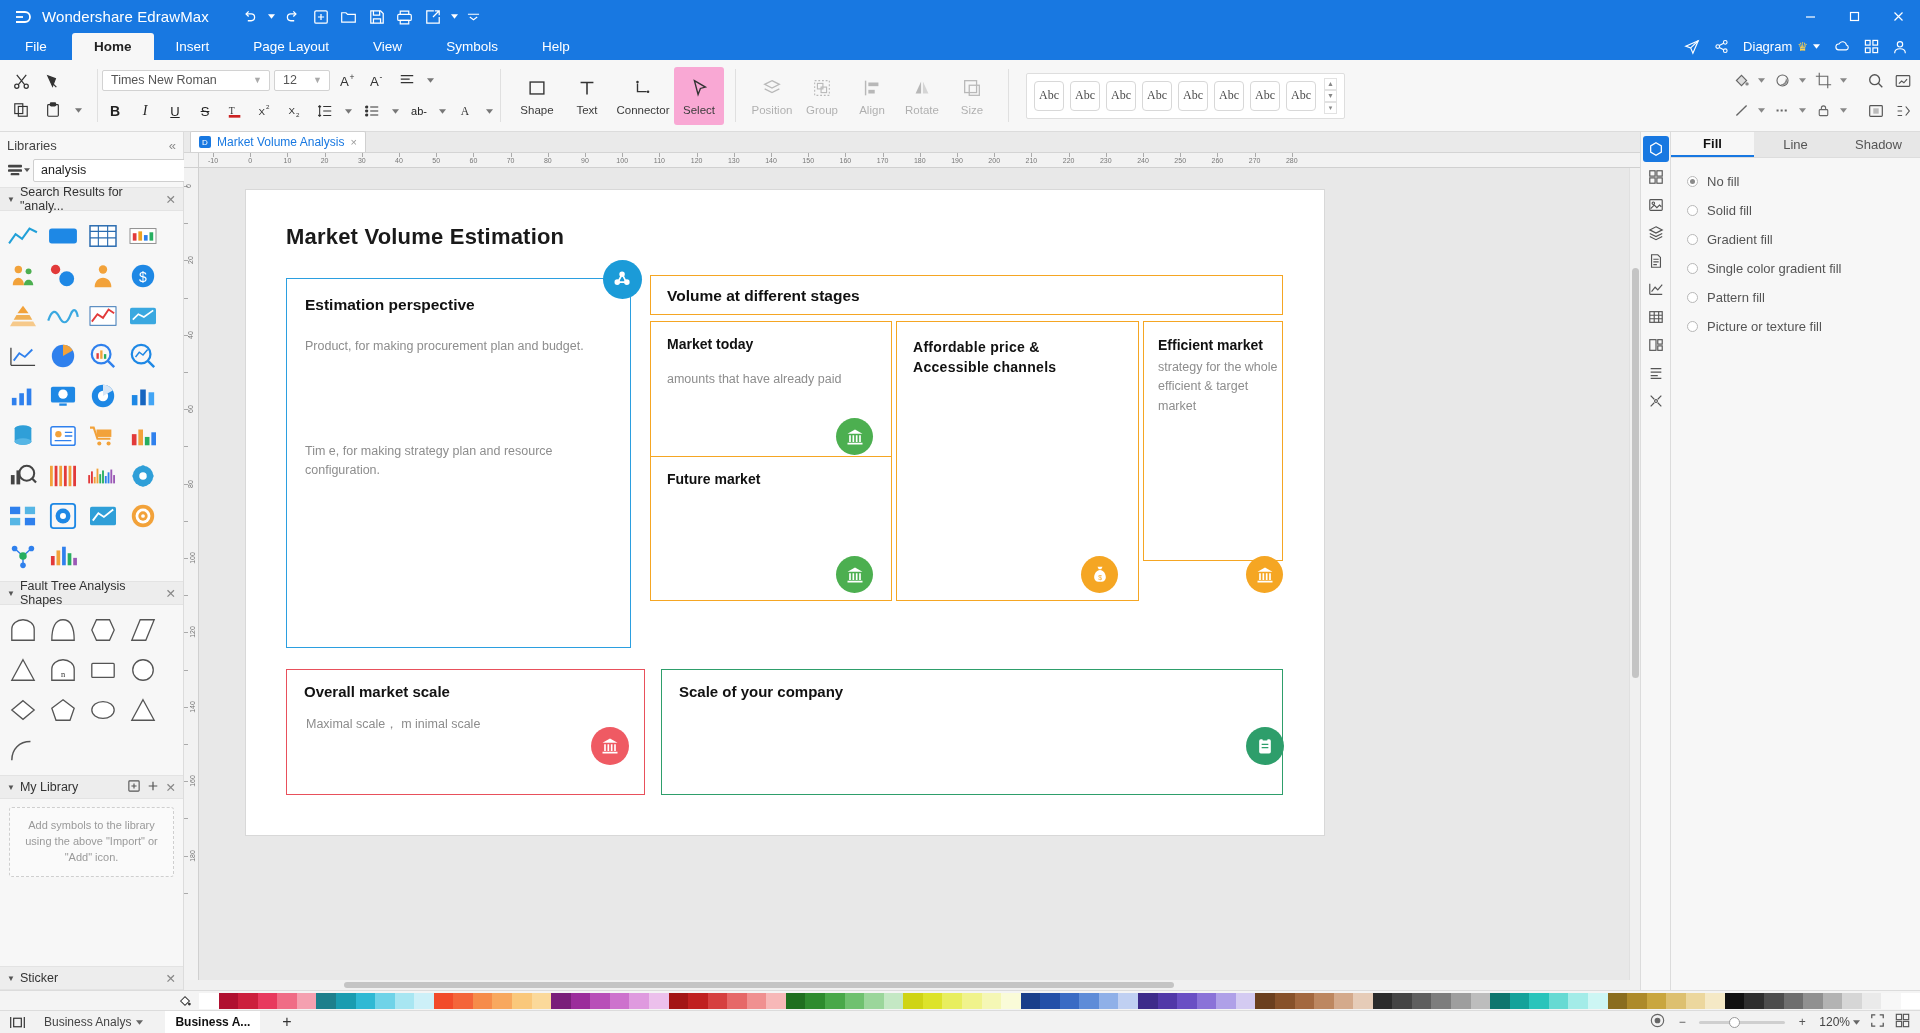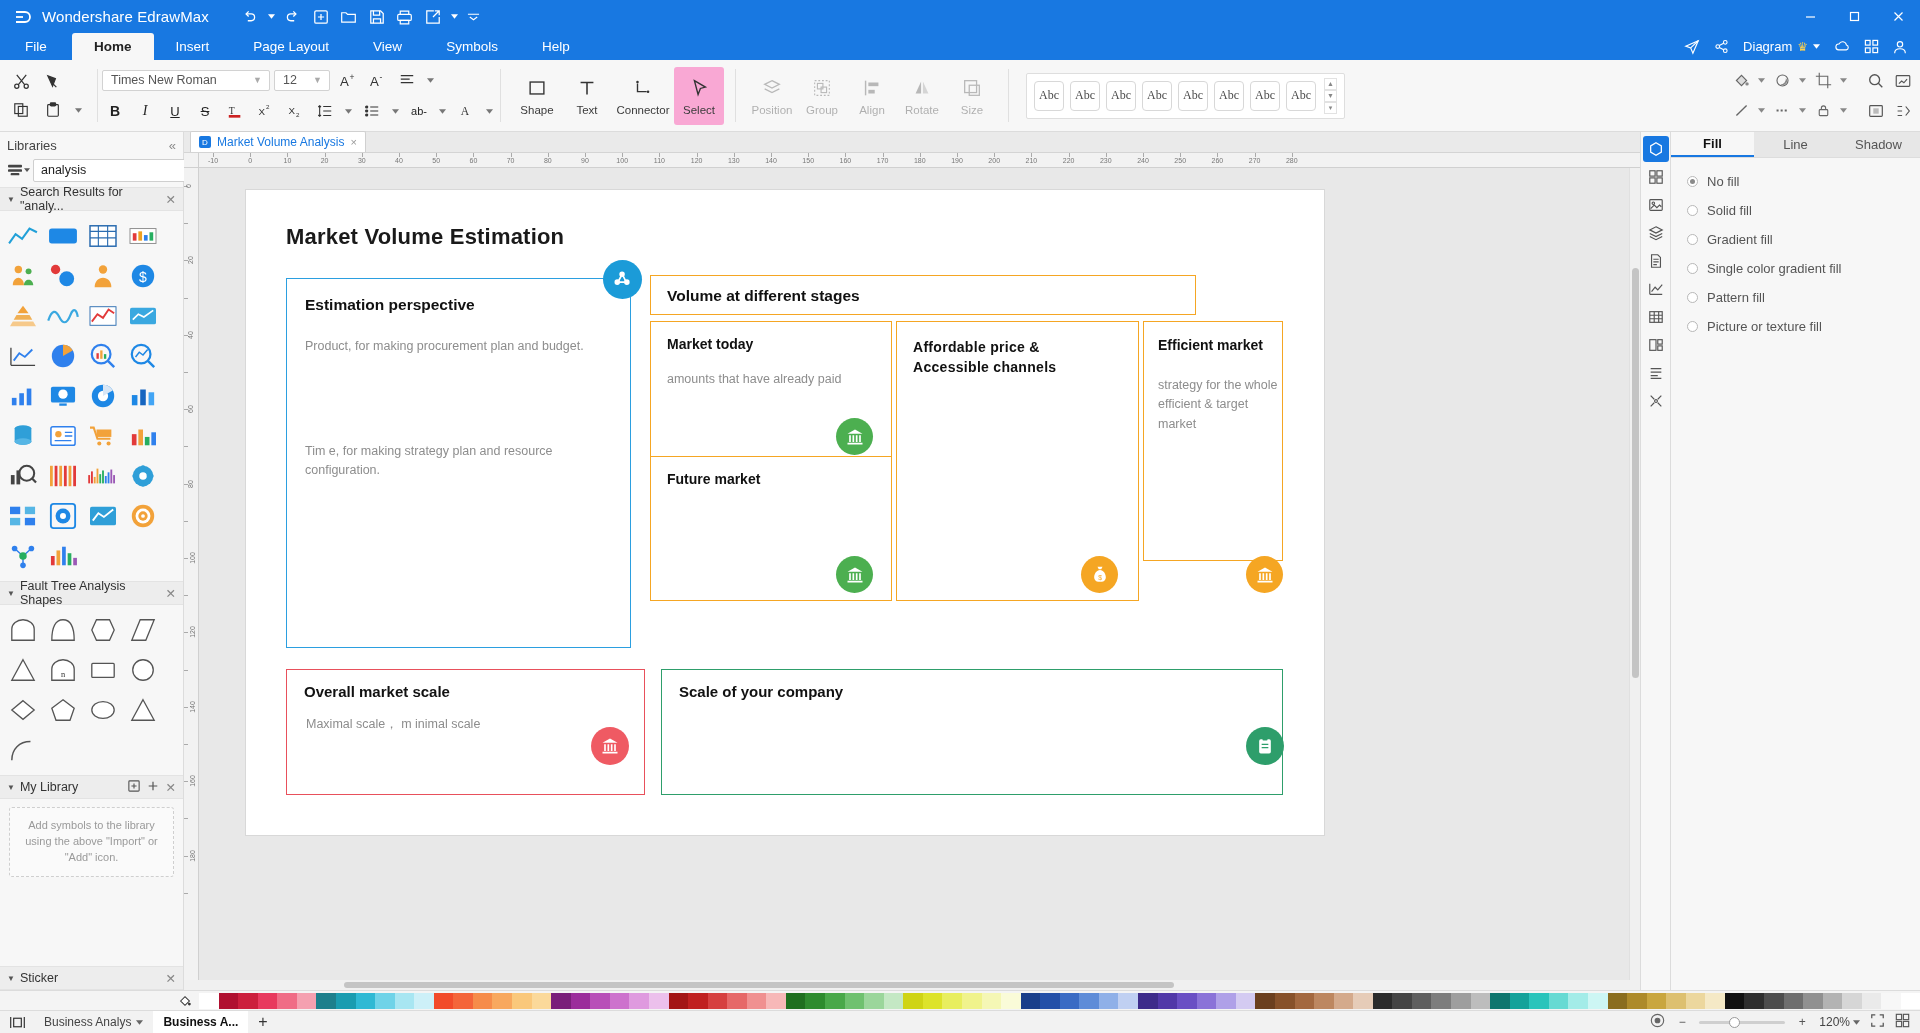--- a/index.html
+++ b/index.html
@@ -167,21 +167,21 @@
 
   
   .palettebar { height:20px; background:#f4f4f4; display:flex; align-items:center; border-top:1px solid #dcdcdc;}
   .pal-left { width:171px; display:flex; align-items:center; }
   .pal-tool { width:28px; display:flex; align-items:center; justify-content:center; color:#444; cursor:pointer;}
   .swatches { display:flex; flex:1; height:16px; }
   .sw { flex:1; height:16px; cursor:pointer; }
 
   
   .statusbar { height:23px; background:#f2f2f2; border-top:1px solid #dcdcdc; display:flex; align-items:center; font-size:12px; color:#444;}
-  .sb-pagetabs { display:flex; align-items:center; gap:0; }
+  .sb-pagetabs { display:flex; align-items:center; gap:12px; }
   .sb-icon { width:34px; display:flex; align-items:center; justify-content:center; cursor:pointer;}
   .sb-tab { padding:0 10px; height:23px; display:flex; align-items:center; gap:5px; cursor:pointer; }
   .sb-tab.active { font-weight:bold; color:#111; background:#fff; }
   .sb-right { margin-left:auto; display:flex; align-items:center; gap:10px; padding-right:10px;}
   .zoomslider { width:86px; height:3px; background:#cfcfcf; position:relative; border-radius:2px;}
   .zoomslider .knob { position:absolute; top:-4px; left:30px; width:11px; height:11px; border-radius:50%; background:#fff; border:1px solid #9a9a9a;}
   .zbtn { cursor:pointer; width:14px; text-align:center; color:#555;}
 </style>
 </head>
 <body>
@@ -1201,21 +1201,21 @@
           </div>
           <div class="badge" style="left:357px; top:70px; width:39px; height:39px; background:#1b9bd8;">
             <svg width="21" height="21" viewBox="0 0 24 24" fill="none" stroke="#fff" stroke-width="1.9">
               <circle cx="6" cy="15" r="2.2" fill="#fff"></circle>
                 <circle cx="17" cy="15" r="2.2" fill="#fff"></circle>
                 <circle cx="11.5" cy="6" r="2.2" fill="#fff"></circle>
               <path d="M7.5 13.5L10.5 8M12.8 8L15.5 13.5M8.3 15h6.4"></path>
             </svg>
           </div>
 
-          <div class="card" style="left:404px; top:85px; width:546px; height:40px; border:1.6px solid #f5a623;">
+          <div class="card" style="left:404px; top:85px; width:633px; height:40px; border:1.6px solid #f5a623;">
             <div class="card-title" style="position:absolute;left:16px;top:11px;font-size:15.5px;">Volume at different stages</div>
           </div>
 
           <div class="card" style="left:404px; top:131px; width:242px; height:143px; border:1.6px solid #f5a623;">
             <div class="card-title" style="position:absolute;left:16px;top:14px;font-size:14px;">Market today</div>
             <div class="card-body" style="position:absolute;left:16px;top:48px;width:210px;font-size:12.5px;">amounts  that have already paid</div>
           </div>
           <div class="badge" style="left:590px; top:228px; width:37px; height:37px; background:#4caf50;">
             <svg width="20" height="20" viewBox="0 0 24 24" fill="#fff">
                 <path d="M12 3l9 5H3zM5 10h2v8H5zm4 0h2v8H9zm4 0h2v8h-2zm4 0h2v8h-2zM3 19h18v2H3z"></path>
@@ -1237,21 +1237,21 @@
           </div>
           <div class="badge" style="left:835px; top:366px; width:37px; height:37px; background:#f5a623;">
             <svg width="20" height="20" viewBox="0 0 24 24" fill="#fff">
                 <path d="M9 2h6l-1.5 3h-3zM12 6c4 0 7 4.5 7 9a5 5 0 0 1-5 5h-4a5 5 0 0 1-5-5c0-4.5 3-9 7-9z"></path>
                 <text x="12" y="17.5" font-size="8" text-anchor="middle" fill="#f5a623" font-family="Liberation Sans">$</text>
               </svg>
           </div>
 
           <div class="card" style="left:897px; top:131px; width:140px; height:240px; border:1.6px solid #f5a623;">
             <div class="card-title" style="position:absolute;left:14px;top:15px;font-size:14px;">Efficient market</div>
-            <div class="card-body" style="position:absolute;left:14px;top:54px;width:126px;font-size:12.5px;white-space:pre-line;">strategy for the whole
+            <div class="card-body" style="position:absolute;left:14px;top:36px;width:126px;font-size:12.5px;white-space:pre-line;">strategy for the whole
 efficient &amp; target market</div>
           </div>
           <div class="badge" style="left:1000px; top:366px; width:37px; height:37px; background:#f5a623;">
             <svg width="20" height="20" viewBox="0 0 24 24" fill="#fff">
                 <path d="M12 3l9 5H3zM5 10h2v8H5zm4 0h2v8H9zm4 0h2v8h-2zm4 0h2v8h-2zM3 19h18v2H3z"></path>
               </svg>
           </div>
 
           <div class="card" style="left:40px; top:479px; width:359px; height:126px; border:1.6px solid #e8505b;">
             <div class="card-title" style="position:absolute;left:17px;top:13px;font-size:15px;">Overall market scale</div>

